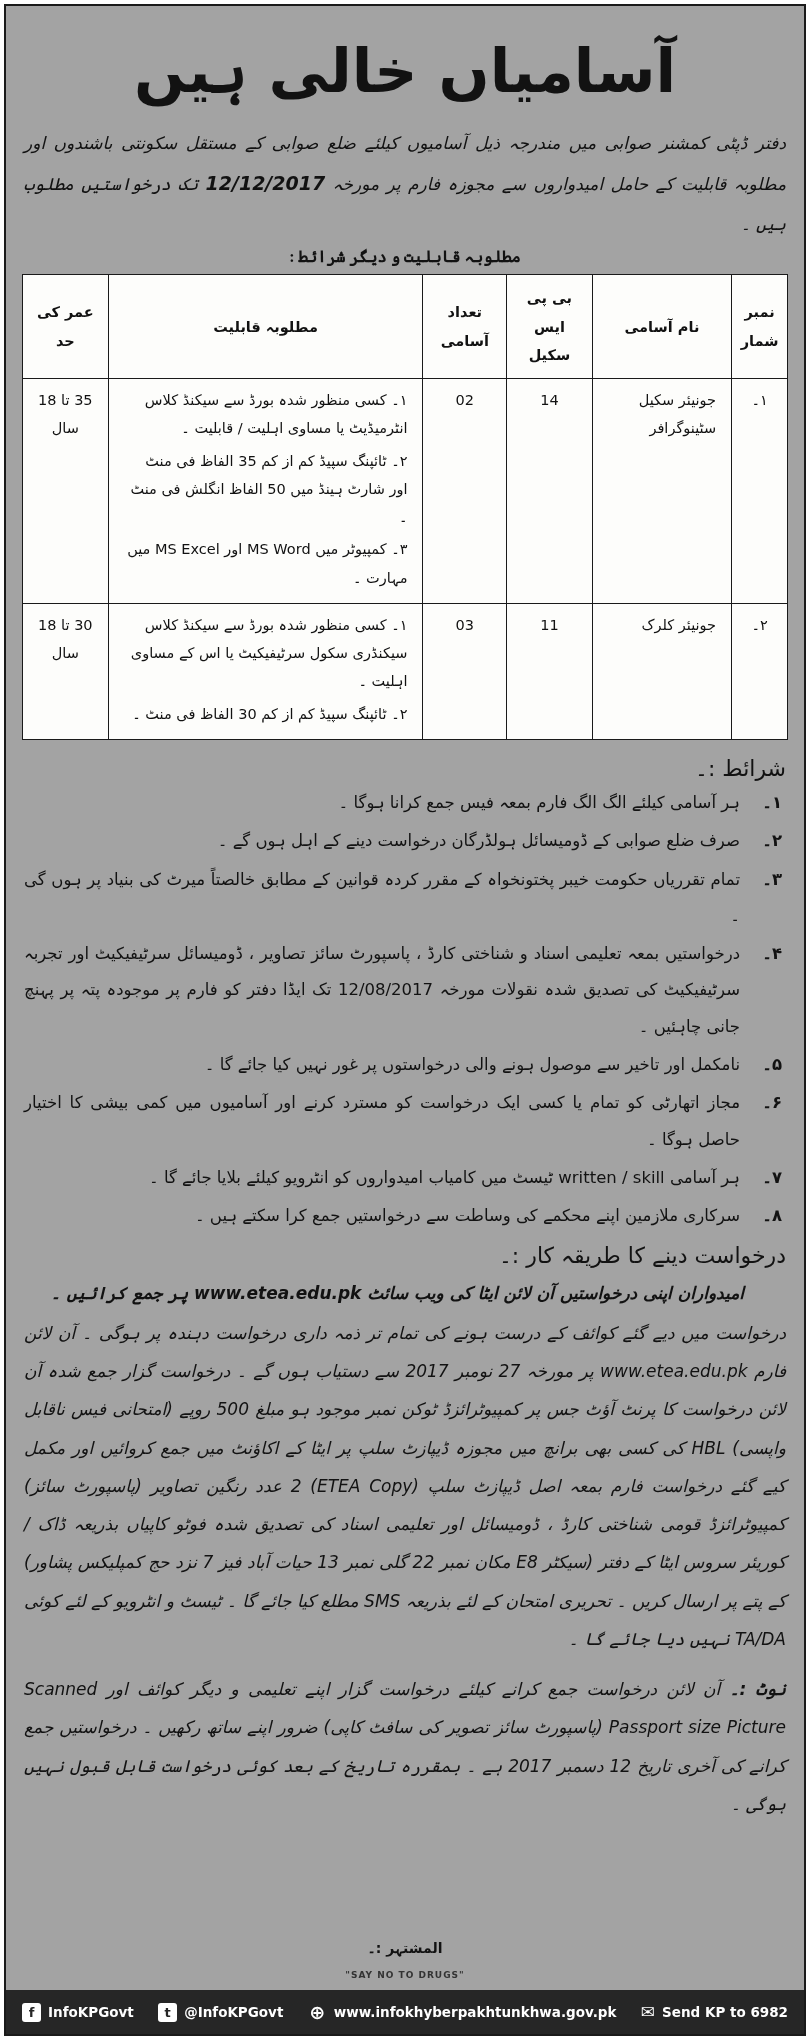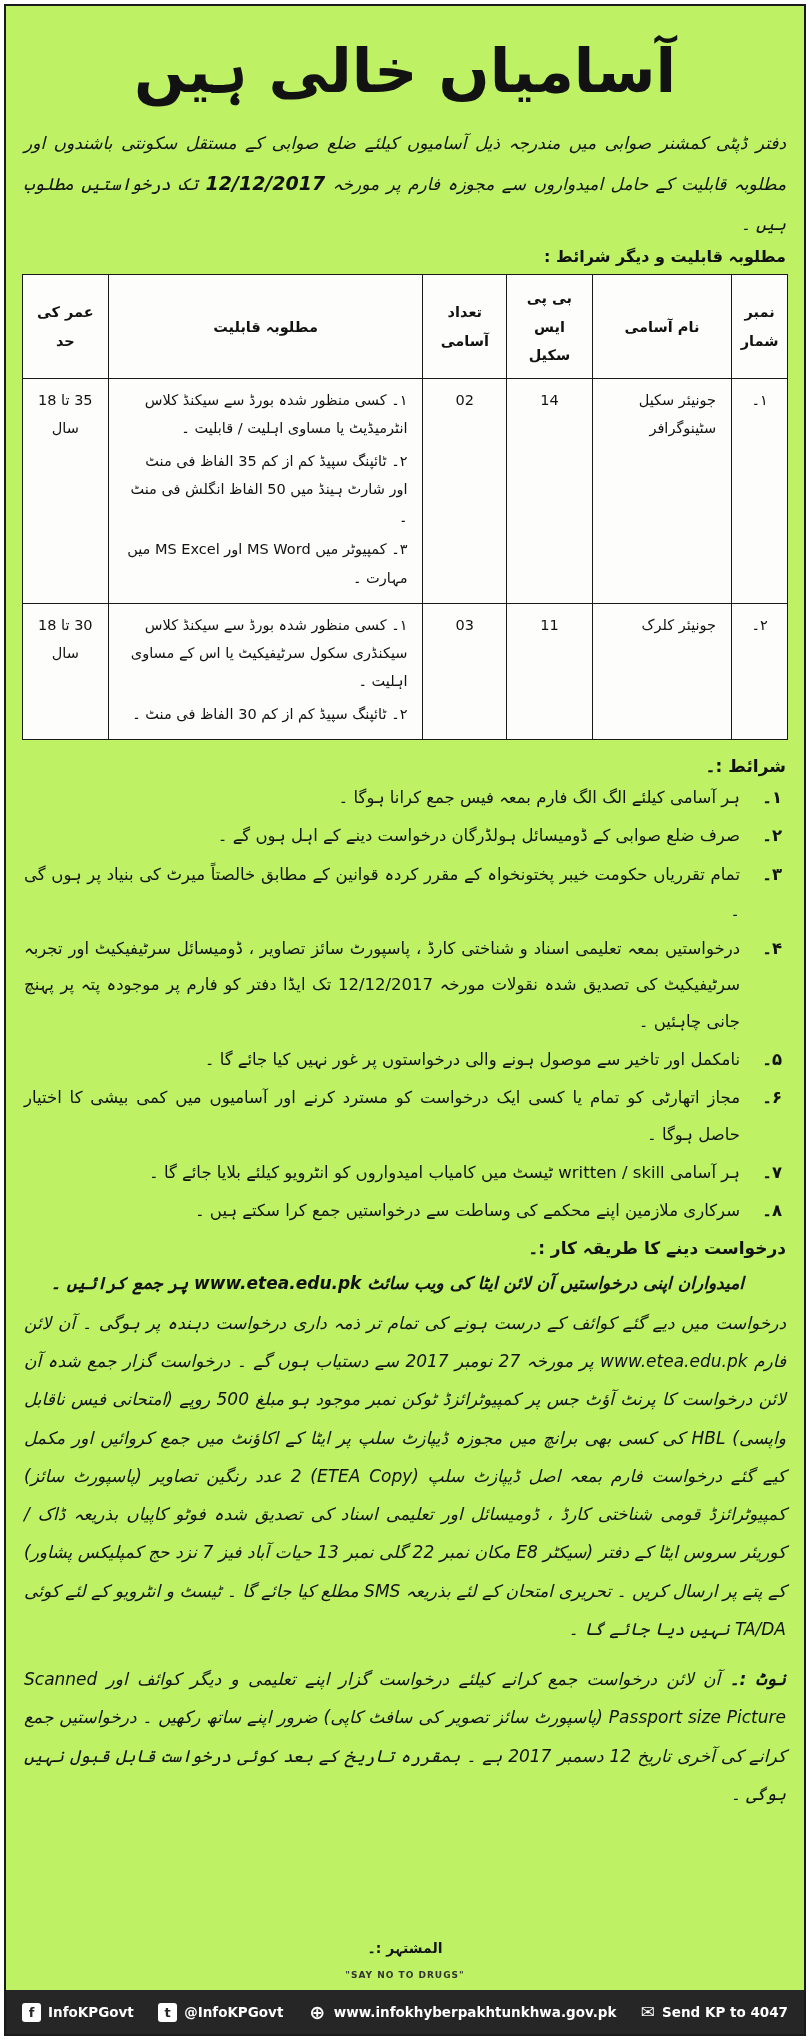--- a/index.html
+++ b/index.html
@@ -1,43 +1,43 @@
 <!DOCTYPE html>
 <html lang="ur"><head>
 <meta charset="utf-8">
 <style>
   * { box-sizing: border-box; margin: 0; padding: 0; }
   html, body { background: #ffffff; }
   body { width: 810px; font-family: "DejaVu Sans", sans-serif; color: #121212; }
 
   .page {
     width: 802px; height: 2032px; margin: 4px auto;
-    background: #bef264; border: 2px solid #1a1a1a;
+    background: #a3a3a3; border: 2px solid #1a1a1a;
     display: flex; flex-direction: column; overflow: hidden;
   }
   .inner { flex: 1; padding: 8px 16px 0; direction: rtl; display: flex; flex-direction: column; overflow: hidden; }
 
   .title {
     text-align: center; font-size: 60px; font-weight: bold;
     padding: 22px 0 14px; letter-spacing: 1px;
     font-family: "DejaVu Sans", sans-serif;
   }
 
   .u { font-size: 17px; line-height: 2.25; text-align: justify; font-style: italic; }
   .intro { margin: 4px 2px 2px; }
   .date { font-weight: bold; font-size: 19px; }
-  .subhead { font-weight: bold; margin: 2px 2px 6px; text-align: right; }
+  .subhead { font-weight: bold; margin: 2px 2px 6px; text-align: center; font-family: Liberation Serif, serif; }
 
   table.jobs { width: 100%; border-collapse: collapse; margin: 2px 0 10px; background: #fdfdfb; }
   .jobs th, .jobs td { border: 1.5px solid #1a1a1a; padding: 7px 15px; font-size: 14.5px; vertical-align: top; text-align: right; line-height: 1.95; }
   .jobs th { font-weight: bold; text-align: center; vertical-align: middle; padding: 9px 6px; }
   .jobs td.c { text-align: center; }
   .jobs .qline { margin-bottom: 4px; }
 
-  .sechead { font-weight: bold; text-align: right; margin: 6px 2px 4px; font-size: 17px; }
+  .sechead { font-weight: normal; text-align: right; margin: 6px 2px 4px; font-size: 22px; }
   .cond { display: flex; gap: 12px; font-size: 16.5px; line-height: 2.2; margin: 0 6px 2px 2px; }
   .cond .num { flex: 0 0 30px; font-weight: bold; }
   .cond .ctext { flex: 1; text-align: justify; }
 
   .lead { font-weight: bold; padding-right: 42px; margin: 2px 2px 0; }
   .proc { margin: 2px 2px 6px; }
   .note { margin: 6px 2px 2px; }
   .note strong { font-weight: bold; }
 
   .sig { margin-top: auto; text-align: center; padding: 10px 0 4px; }
@@ -127,21 +127,21 @@
     <div class="cond">
       <span class="num">۲۔</span>
       <span class="ctext">صرف ضلع صوابی کے ڈومیسائل ہولڈرگان درخواست دینے کے اہل ہوں گے ۔</span>
     </div>
     <div class="cond">
       <span class="num">۳۔</span>
       <span class="ctext">تمام تقرریاں حکومت خیبر پختونخواہ کے مقرر کردہ قوانین کے مطابق خالصتاً میرٹ کی بنیاد پر ہوں گی ۔</span>
     </div>
     <div class="cond">
       <span class="num">۴۔</span>
-      <span class="ctext">درخواستیں بمعہ تعلیمی اسناد و شناختی کارڈ ، پاسپورٹ سائز تصاویر ، ڈومیسائل سرٹیفیکیٹ اور تجربہ سرٹیفیکیٹ کی تصدیق شدہ نقولات مورخہ 12/12/2017 تک ایڈا دفتر کو فارم پر موجودہ پتہ پر پہنچ جانی چاہئیں ۔</span>
+      <span class="ctext">درخواستیں بمعہ تعلیمی اسناد و شناختی کارڈ ، پاسپورٹ سائز تصاویر ، ڈومیسائل سرٹیفیکیٹ اور تجربہ سرٹیفیکیٹ کی تصدیق شدہ نقولات مورخہ 12/08/2017 تک ایڈا دفتر کو فارم پر موجودہ پتہ پر پہنچ جانی چاہئیں ۔</span>
     </div>
     <div class="cond">
       <span class="num">۵۔</span>
       <span class="ctext">نامکمل اور تاخیر سے موصول ہونے والی درخواستوں پر غور نہیں کیا جائے گا ۔</span>
     </div>
     <div class="cond">
       <span class="num">۶۔</span>
       <span class="ctext">مجاز اتھارٹی کو تمام یا کسی ایک درخواست کو مسترد کرنے اور آسامیوں میں کمی بیشی کا اختیار حاصل ہوگا ۔</span>
     </div>
     <div class="cond">
@@ -174,16 +174,16 @@
     <div class="fitem">
       <span class="ficon sq">t</span>
       <span>@InfoKPGovt</span>
     </div>
     <div class="fitem">
       <span class="ficon round">⊕</span>
       <span>www.infokhyberpakhtunkhwa.gov.pk</span>
     </div>
     <div class="fitem">
       <span class="ficon plain">✉</span>
-      <span>Send KP to 4047</span>
+      <span>Send KP to 6982</span>
     </div>
   </div>
 </div>
 
 </body></html>

